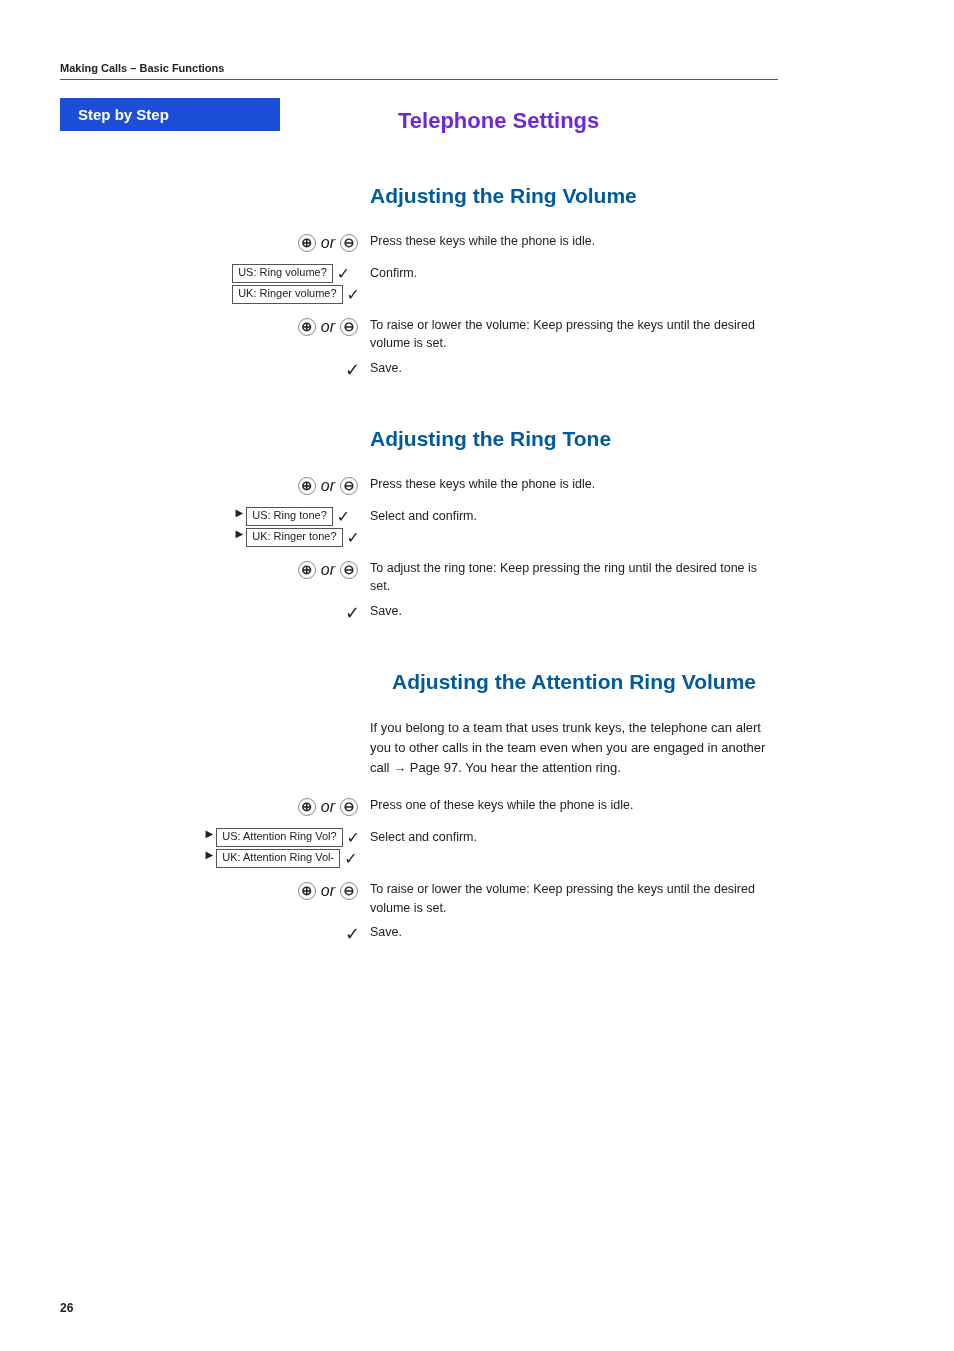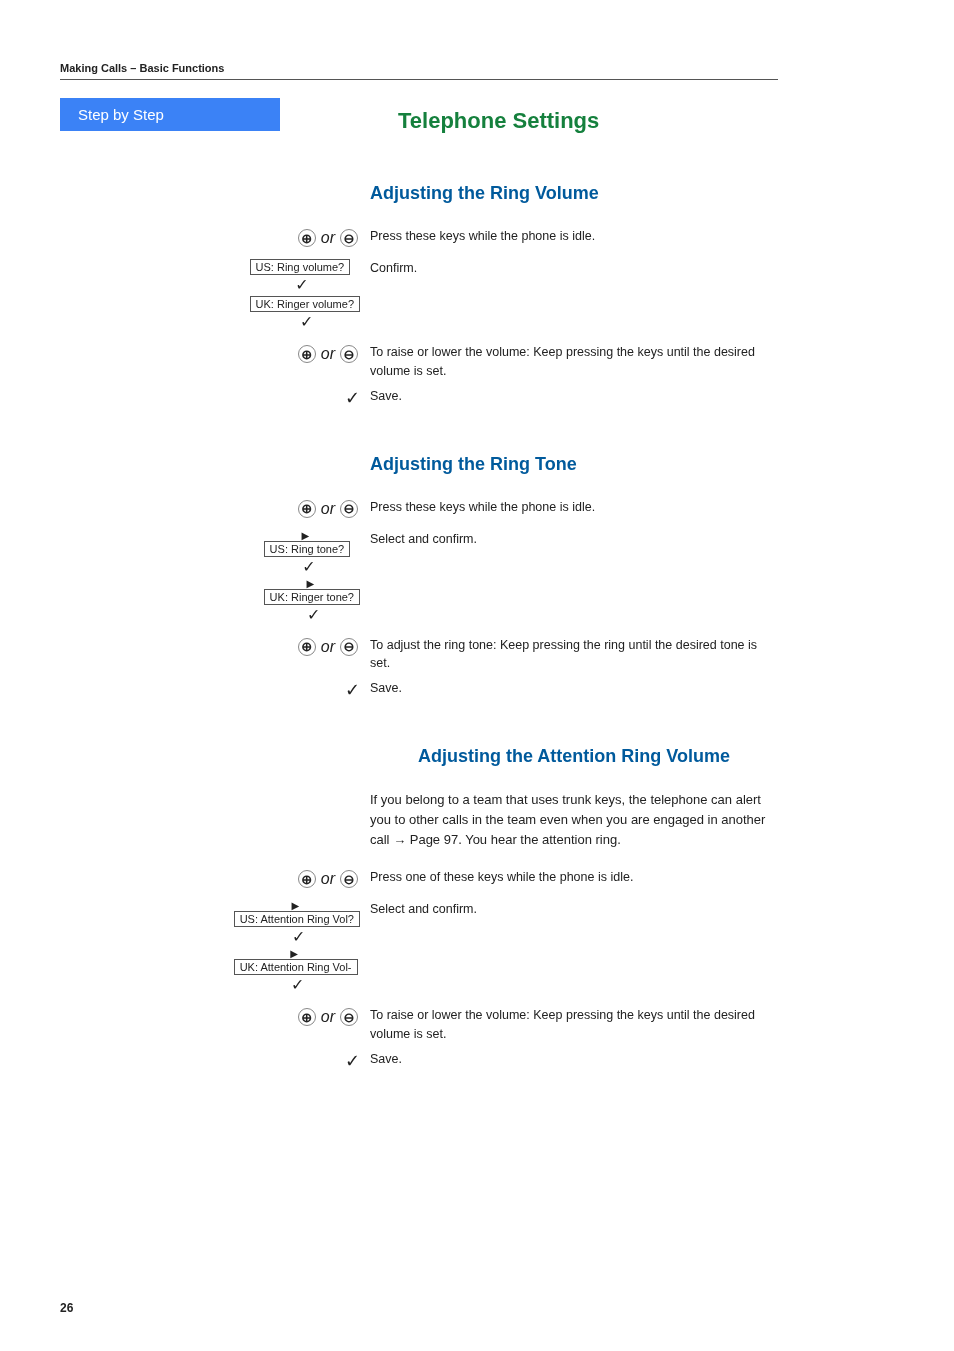--- a/index.html
+++ b/index.html
@@ -31,42 +31,42 @@
       display: flex;
       flex-direction: row;
       gap: 0;
     }
     .left-col {
       width: 320px;
       min-width: 320px;
       flex-shrink: 0;
     }
     .step-by-step-box {
-      background: #3b82f6;
+      background: #1d4ed8;
       color: #fff;
       font-size: 15px;
-      font-weight: normal;
+      font-weight: bold;
       padding: 8px 18px;
       display: inline-block;
       margin-bottom: 0;
       width: 220px;
     }
     .right-col {
       flex: 1;
       padding-left: 18px;
     }
     .section-title {
       font-size: 22px;
       font-weight: bold;
-      color: #15803d;
+      color: #6d28d9;
       margin-bottom: 18px;
       margin-top: 10px;
     }
     .sub-title {
-      font-size: 18px;
+      font-size: 21px;
       font-weight: bold;
       color: #005a9c;
       margin-top: 22px;
       margin-bottom: 14px;
     }
     
     .step-row {
       display: flex;
       flex-direction: row;
       align-items: center;
@@ -128,22 +128,20 @@
       color: #222;
       line-height: 1.5;
     }
     .multi-label {
       display: flex;
       flex-direction: column;
       align-items: flex-start;
     }
     .label-with-check {
       display: flex;
-      flex-direction: column;
-      align-items: center;
       margin-bottom: 2px;
     }
     .triangle {
       font-size: 10px;
       margin-right: 3px;
       color: #222;
     }
     .or-text {
       font-size: 16px;
       color: #222;

